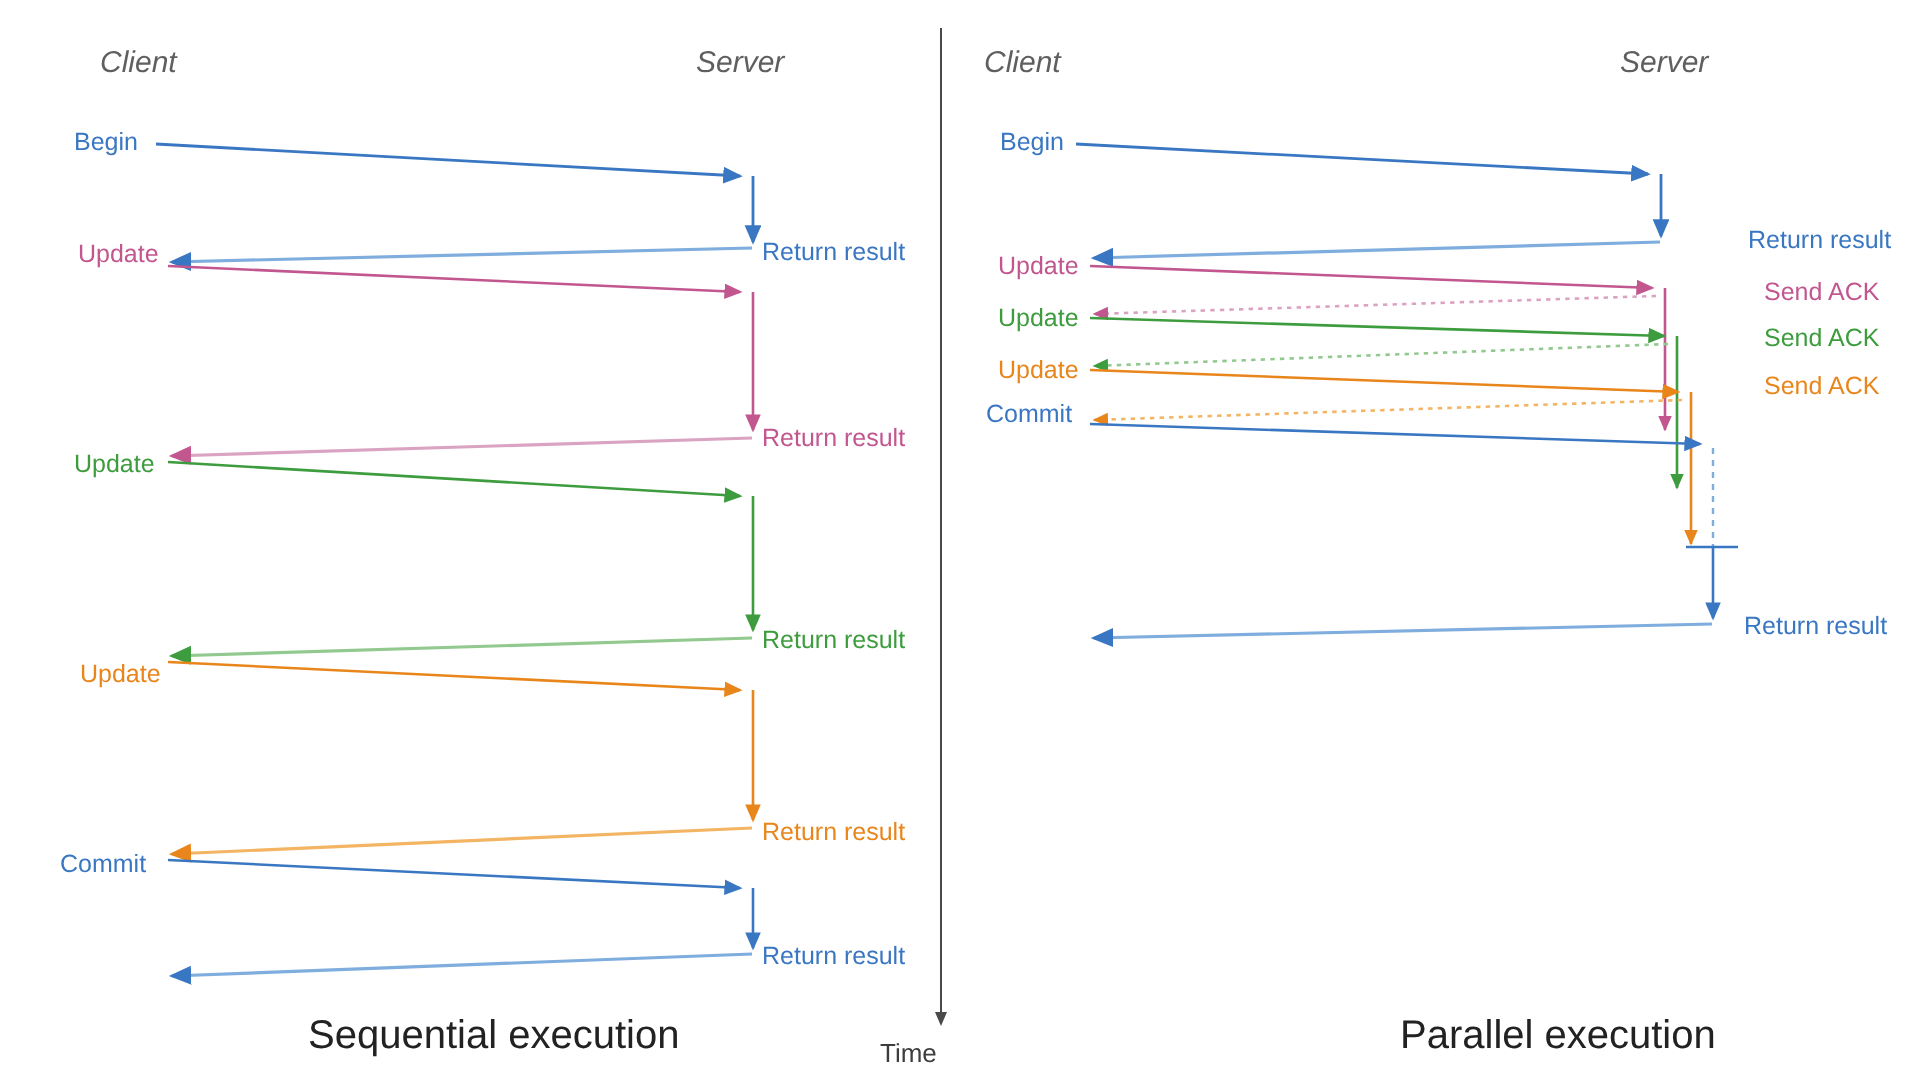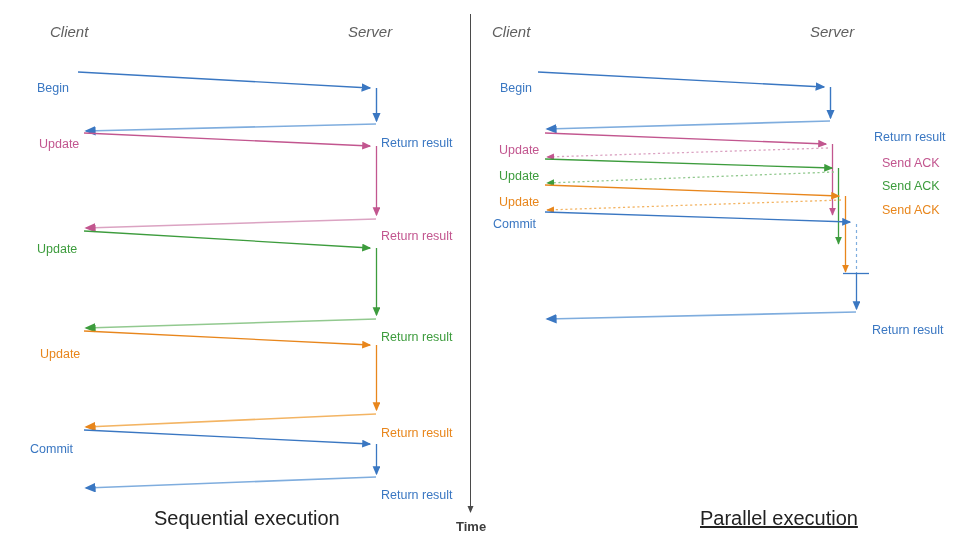--- a/index.html
+++ b/index.html
@@ -15,21 +15,20 @@
     position:absolute;
     font-style:italic;
     font-size:15px;
     color:#5f5f5f;
     white-space:nowrap;
   }
   .lbl{
     position:absolute;
     font-size:12.5px;
     white-space:nowrap;
-    margin-top:17px;
   }
   .caption{
     position:absolute;
     font-size:20px;
     color:#222222;
     white-space:nowrap;
   }
   .timelbl{
     position:absolute;
     font-size:13px;
@@ -159,17 +158,17 @@
   <div class="lbl" style="left:499px;top:178px;color:#e8861c;">Update</div>
   <div class="lbl" style="left:493px;top:200px;color:#3a77c2;">Commit</div>
 
   <div class="lbl" style="left:874px;top:113px;color:#3a77c2;">Return result</div>
   <div class="lbl" style="left:882px;top:139px;color:#c2568f;">Send ACK</div>
   <div class="lbl" style="left:882px;top:162px;color:#3d9c3d;">Send ACK</div>
   <div class="lbl" style="left:882px;top:186px;color:#e8861c;">Send ACK</div>
   <div class="lbl" style="left:872px;top:306px;color:#3a77c2;">Return result</div>
 
   <div class="caption" style="left:154px;top:507px;">Sequential execution</div>
-  <div class="caption" style="left:700px;top:507px;text-decoration:underline;">Parallel execution</div>
+  <div class="caption" style="left:700px;top:507px;">Parallel execution</div>
 
-  <div class="timelbl" style="left:456px;top:519px;font-weight:bold;">Time</div>
+  <div class="timelbl" style="left:440px;top:519px;">Time</div>
 
 </div>
 
 </body></html>

